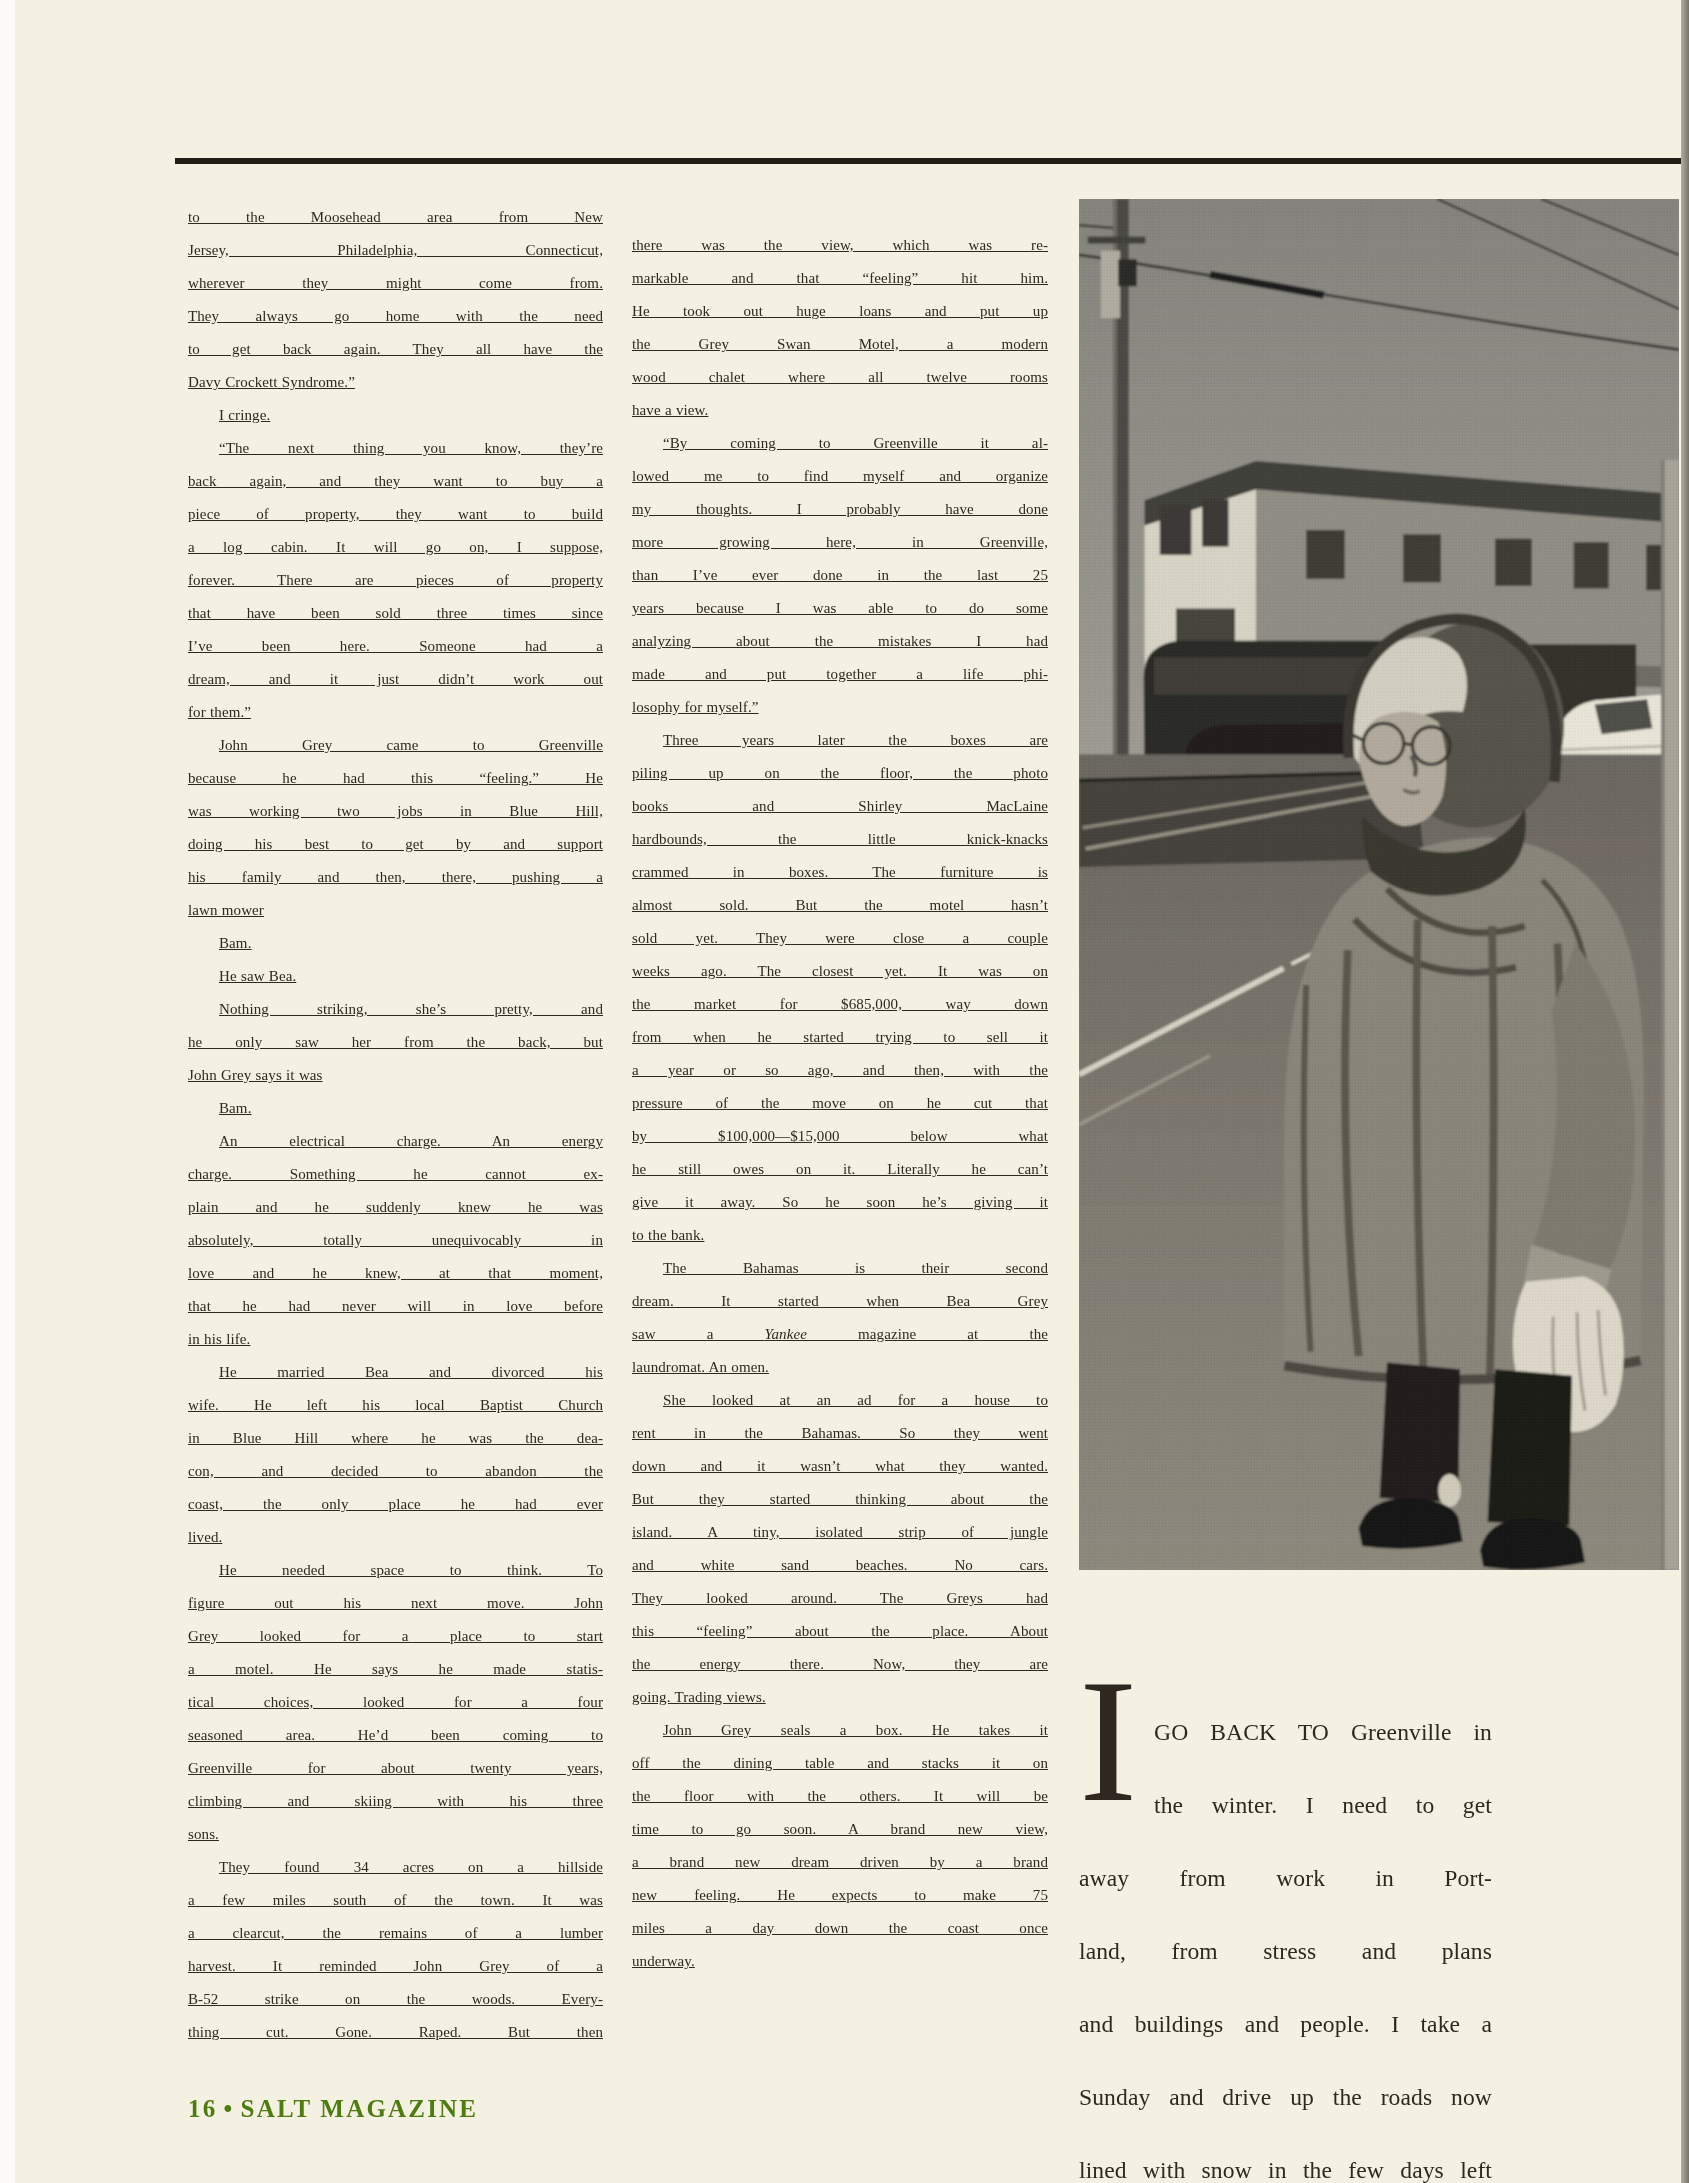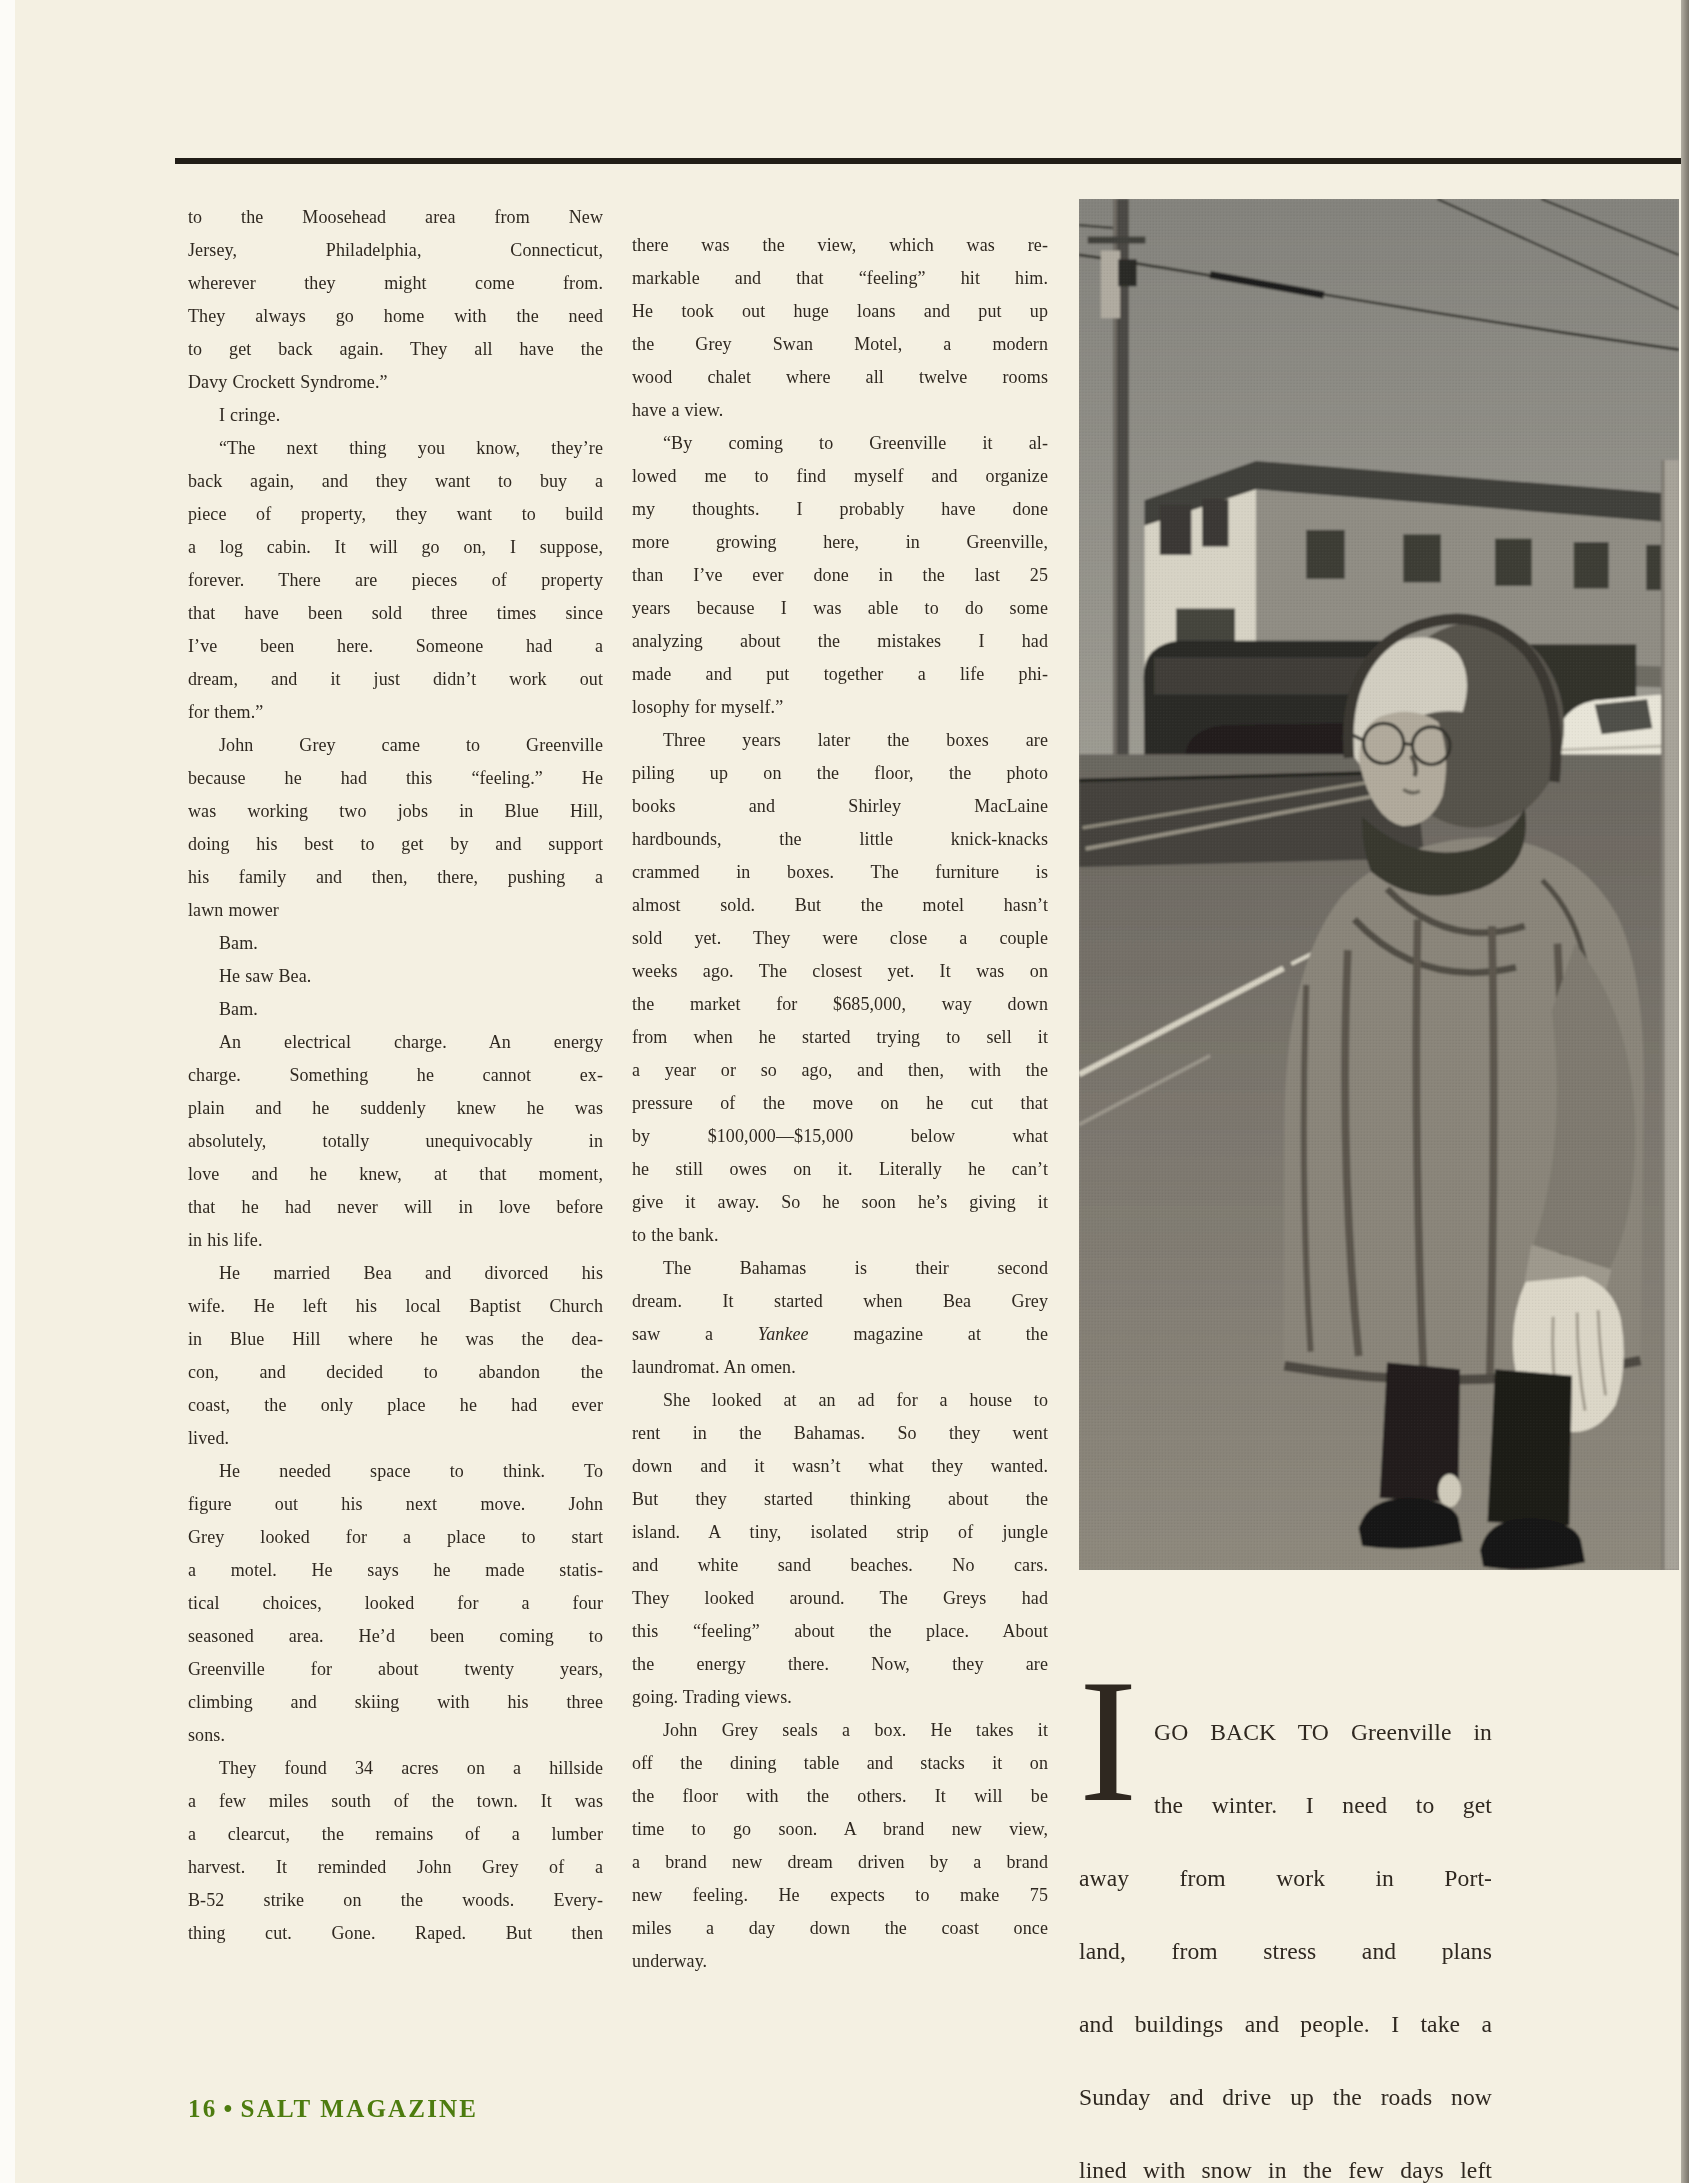--- a/index.html
+++ b/index.html
@@ -7,21 +7,21 @@
     position:relative; width:1690px; height:2183px;
     background:#f4f0e2; overflow:hidden;
     font-family:"Liberation Serif","DejaVu Serif",serif;
     --ink:#2f2820; color:var(--ink);
   }
   .scan-edge-left{position:absolute;left:0;top:0;width:15px;height:2183px;background:#fcfbf7;}
   .scan-edge-right{position:absolute;right:0;top:0;width:8.7px;height:2183px;
     background:linear-gradient(to right,#b3aea3,#716c62);}
   .top-rule{position:absolute;left:175px;top:158px;width:1507px;height:6.1px;background:#211d17;}
 
-  .col{position:absolute;font-size:18px;}
+  .col{position:absolute;font-size:15px;text-decoration:underline;}
   .col .paragraph{margin:0;}
   .line{
     text-align:justify; text-align-last:justify;
     line-height:33px; height:33px; overflow:hidden;
     letter-spacing:0.1px; word-spacing:0.4px;
   }
   .line.para-last{text-align-last:left;}
   .line.indented{text-indent:31px;}
   #col1{left:188px;top:201px;width:415px;}
   #col2{left:632px;top:201px;width:416px;margin-top:28px;}
@@ -81,20 +81,25 @@
         <div class="line">was working two jobs in Blue Hill,</div>
         <div class="line">doing his best to get by and support</div>
         <div class="line">his family and then, there, pushing a</div>
         <div class="line para-last">lawn mower</div>
       </div>
       <div class="paragraph">
         <div class="line indented para-last">Bam.</div>
       </div>
       <div class="paragraph">
         <div class="line indented para-last">He saw Bea.</div>
+      </div>
+      <div class="paragraph">
+        <div class="line indented">Nothing striking, she’s pretty, and</div>
+        <div class="line">he only saw her from the back, but</div>
+        <div class="line para-last">John Grey says it was</div>
       </div>
       <div class="paragraph">
         <div class="line indented para-last">Bam.</div>
       </div>
       <div class="paragraph">
         <div class="line indented">An electrical charge. An energy</div>
         <div class="line">charge. Something he cannot ex-</div>
         <div class="line">plain and he suddenly knew he was</div>
         <div class="line">absolutely, totally unequivocably in</div>
         <div class="line">love and he knew, at that moment,</div>

